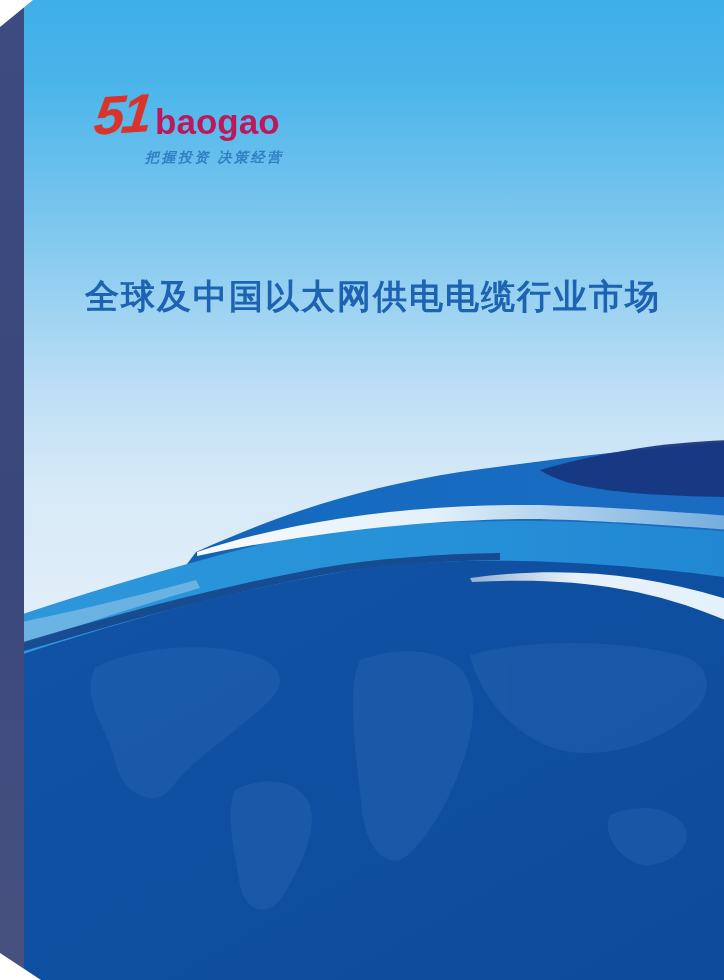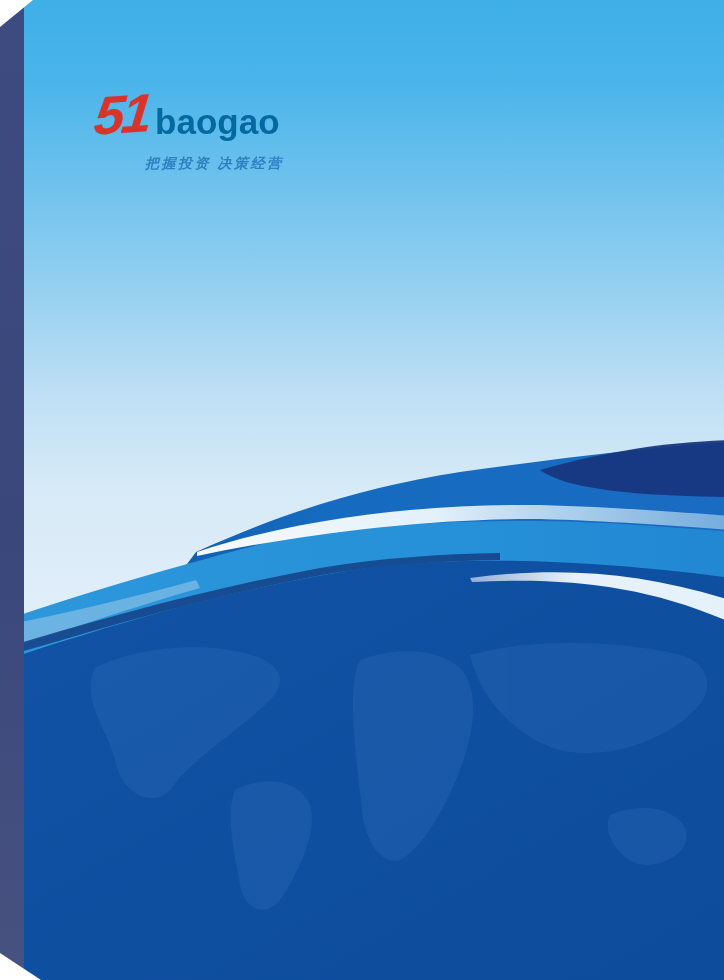--- a/index.html
+++ b/index.html
@@ -28,25 +28,25 @@
   .logo{position:absolute;left:95px;top:92px;width:300px;height:80px;}
   .logo-row{display:flex;align-items:flex-end;}
   .logo-mark{
     font-size:54px;font-weight:bold;font-style:italic;
     color:#d9342c;line-height:0.82;
     transform:skewX(-10deg) rotate(-4deg);
     letter-spacing:-3px;
     text-shadow:0 0 1px rgba(217,52,44,.4);
   }
   .logo-name{
-    font-size:35px;font-weight:bold;color:#0369a1;
+    font-size:35px;font-weight:bold;color:#be185d;
     letter-spacing:0px;line-height:0.8;margin-left:6px;
   }
   .logo-tagline{
-    margin-top:19px;margin-left:50px;
+    margin-top:13px;margin-left:50px;
     font-size:14px;font-weight:bold;font-style:italic;
     color:#2e80c2;letter-spacing:2.5px;white-space:nowrap;
   }
   
   .title{
     position:absolute;left:85px;top:249px;width:600px;
     font-size:34px;line-height:48px;font-weight:bold;
     color:#1e63b2;letter-spacing:2px;
   }
   .title .line{display:block;white-space:nowrap;}
@@ -138,15 +138,16 @@
 
   <header class="logo">
     <div class="logo-row">
       <span class="logo-mark">51</span>
       <span class="logo-name">baogao</span>
     </div>
     <div class="logo-tagline">把握投资 决策经营</div>
   </header>
 
   <h1 class="title">
+    <span class="line">全球及中国以太网供电电缆行业市场</span>
   </h1>
 
 </div>
 
 </body></html>

